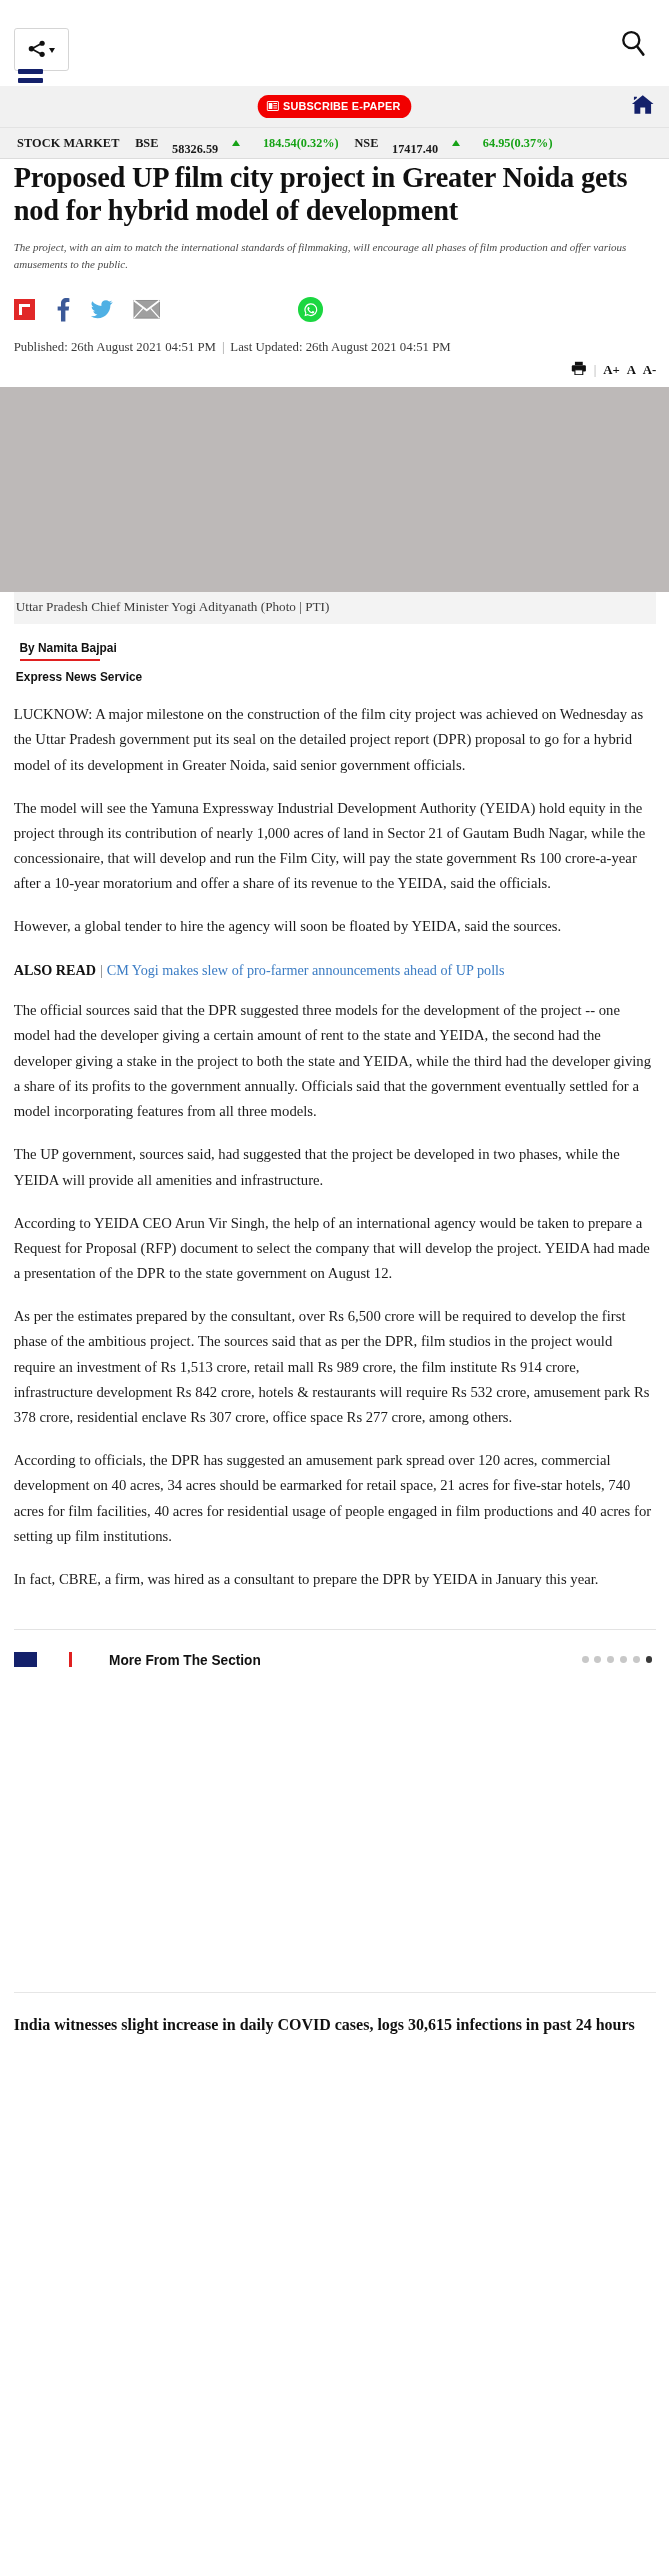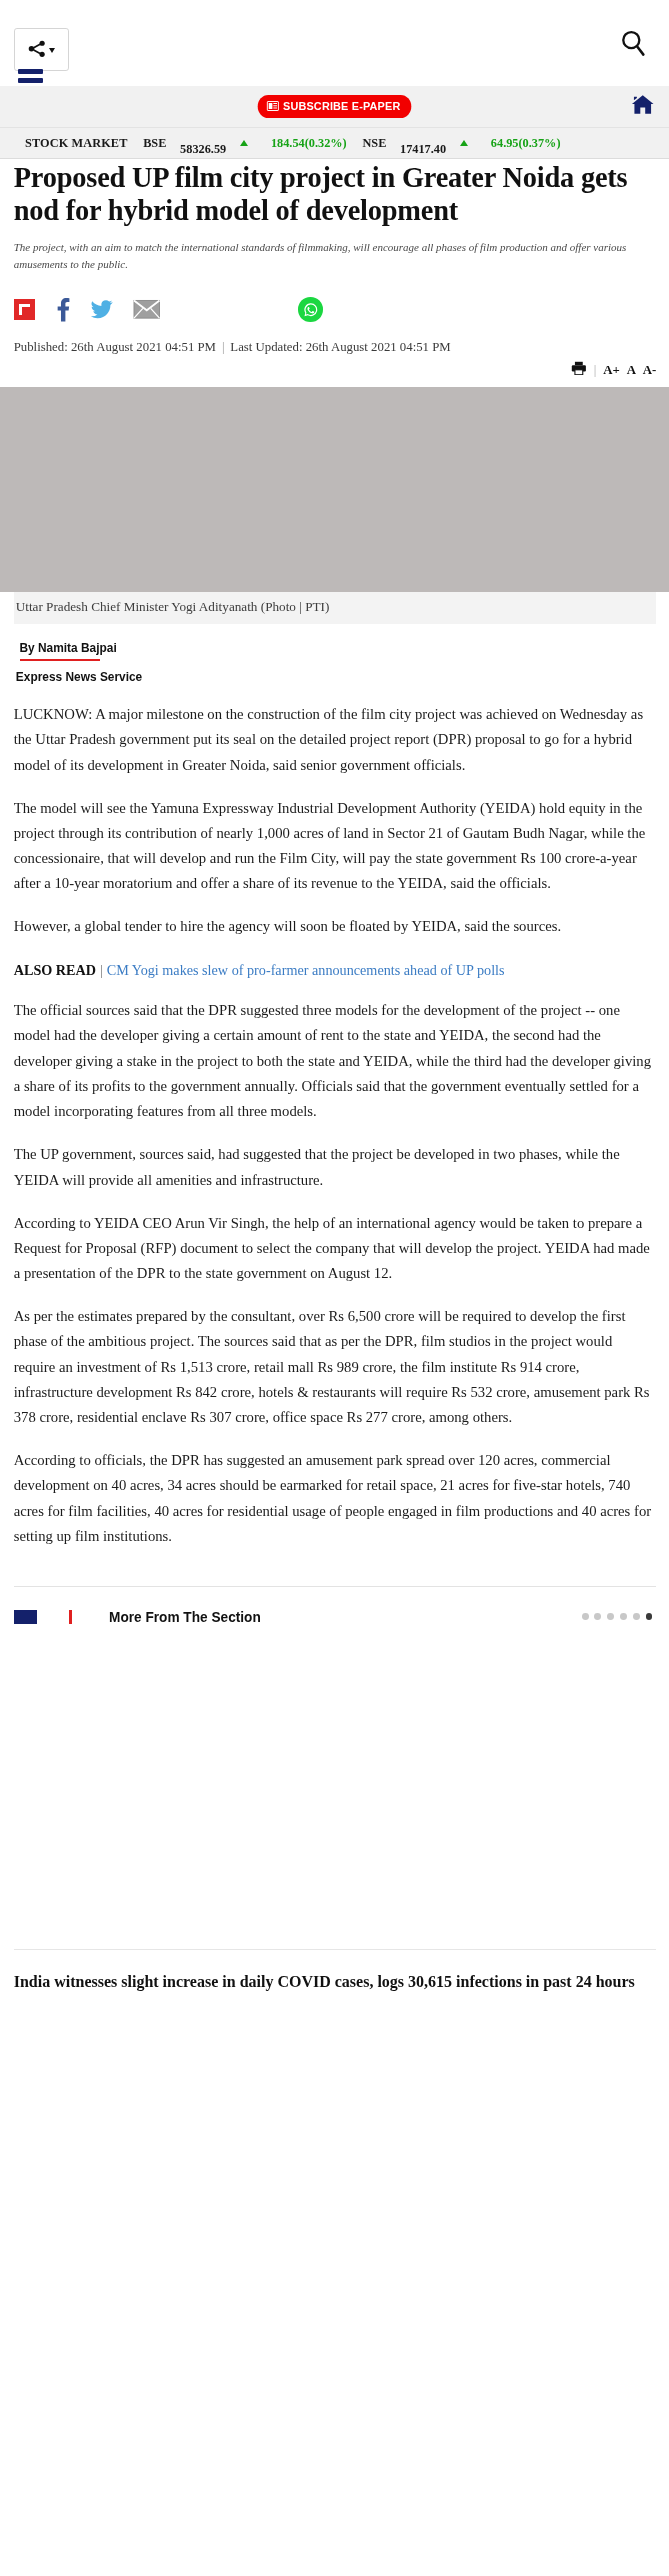--- a/index.html
+++ b/index.html
@@ -107,21 +107,21 @@
   }
 
   
   .ticker {
     background: #f1f1f1;
     border-top: 1px solid #e3e3e3;
     border-bottom: 1px solid #dcdcdc;
     height: 32px;
     display: flex;
     align-items: center;
-    padding: 0 25px;
+    padding: 0 17px;
     font-family: "Liberation Serif", serif;
     font-size: 12.3px;
     font-weight: bold;
     gap: 0;
     white-space: nowrap;
     overflow: hidden;
   }
   .ticker .lbl { color:#1a1a1a; letter-spacing:0.1px; }
   .ticker .exch { color:#1a1a1a; margin-left: 15.7px; }
   .ticker .val  { color:#1a1a1a; margin-left: 13.7px; margin-top: 12px; }
@@ -446,20 +446,21 @@
 
     <div class="alsoread">
       <span class="tag">ALSO READ</span><span class="pipe">|</span><a href="#">CM Yogi makes slew of pro-farmer announcements ahead of UP polls</a>
     </div>
 
     <p>The official sources said that the DPR suggested three models for the development of the project -- one model had the developer giving a certain amount of rent to the state and YEIDA, the second had the developer giving a stake in the project to both the state and YEIDA, while the third had the developer giving a share of its profits to the government annually. Officials said that the government eventually settled for a model incorporating features from all three models.</p>
     <p>The UP government, sources said,  had suggested that the project be developed in two phases, while the YEIDA will provide all amenities and infrastructure.</p>
     <p>According to YEIDA CEO Arun Vir Singh, the help of an international agency would be taken to prepare a Request for Proposal (RFP) document to select the company that will develop the project. YEIDA had made a presentation of the DPR to the state government on August 12.</p>
     <p>As per the estimates prepared by the consultant, over Rs 6,500 crore will be required to develop the first phase of the ambitious project. The sources said that as per the DPR, film studios in the project would require an investment of  Rs 1,513 crore, retail mall Rs 989 crore, the film institute Rs 914 crore, infrastructure development Rs 842 crore, hotels &amp; restaurants will require Rs 532 crore, amusement park Rs 378 crore, residential enclave Rs 307 crore, office space Rs 277 crore, among others.</p>
     <p>According to officials, the DPR has suggested an amusement park spread over 120 acres, commercial development on 40 acres, 34 acres should be earmarked for retail space, 21 acres for five-star hotels, 740 acres for film facilities, 40 acres for residential usage of people engaged in film productions and 40 acres for setting up film institutions.</p>
+    <p>In fact, CBRE, a firm, was hired as a consultant to prepare the DPR by YEIDA in January this year.</p>
   </div>
 
   <div class="section-divider"></div>
 
   <div class="more-head">
     <span class="flag"></span>
     <span class="flag-red"></span>
     <span class="more-title">More From The Section</span>
     <span class="dots">
       <i></i>

